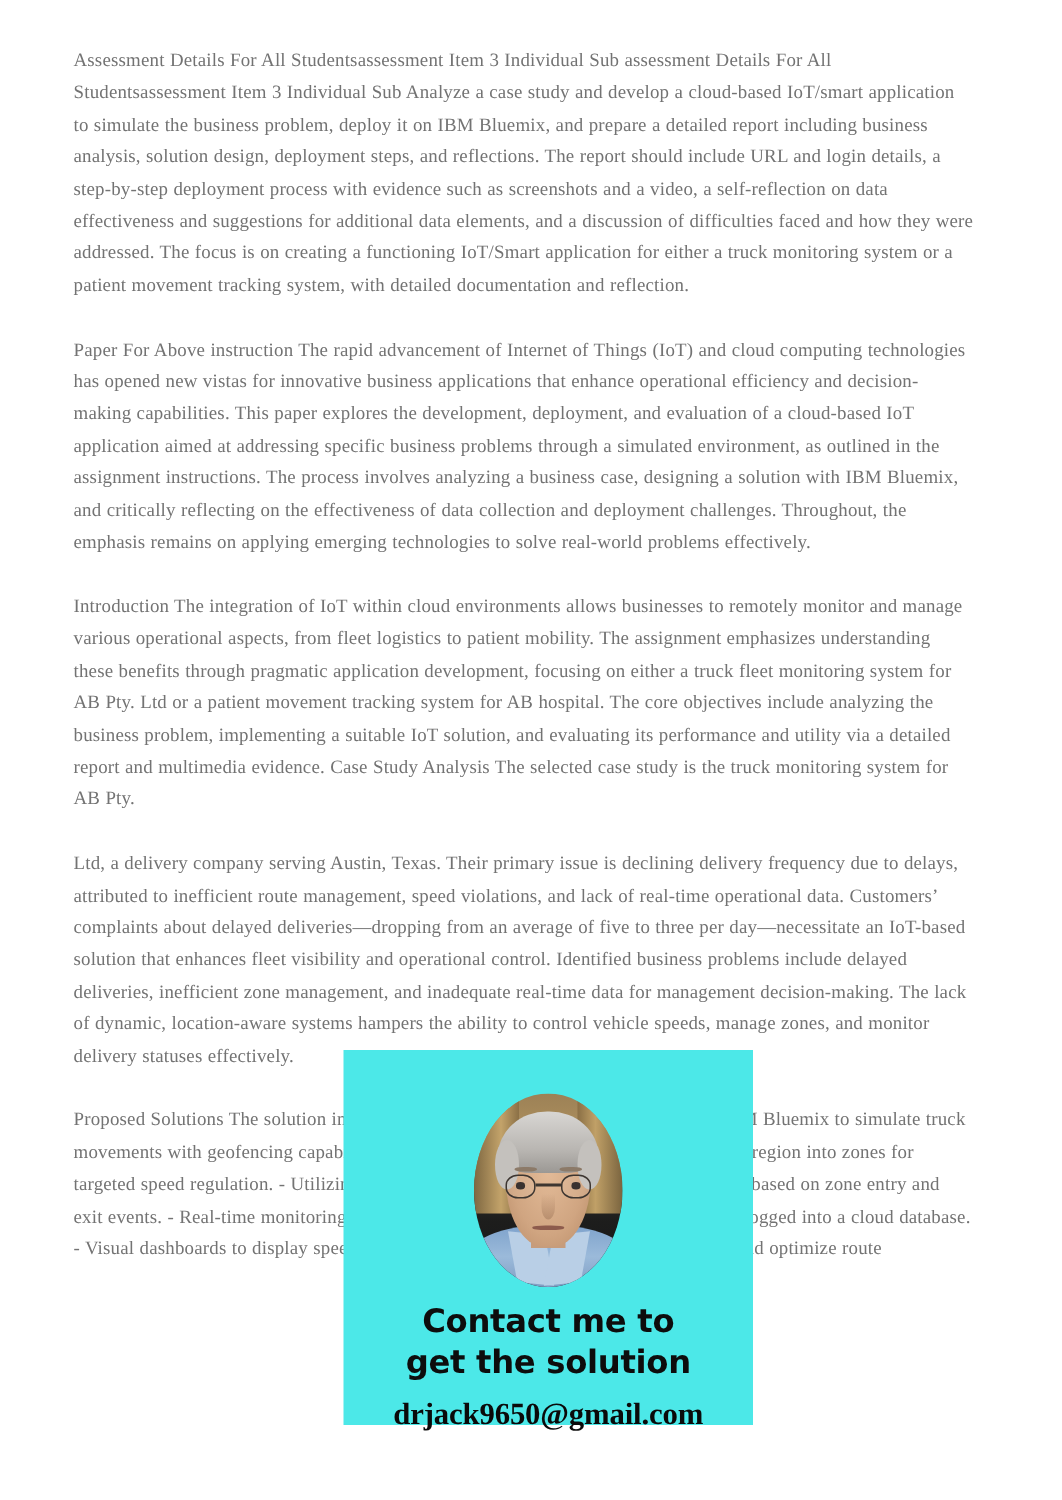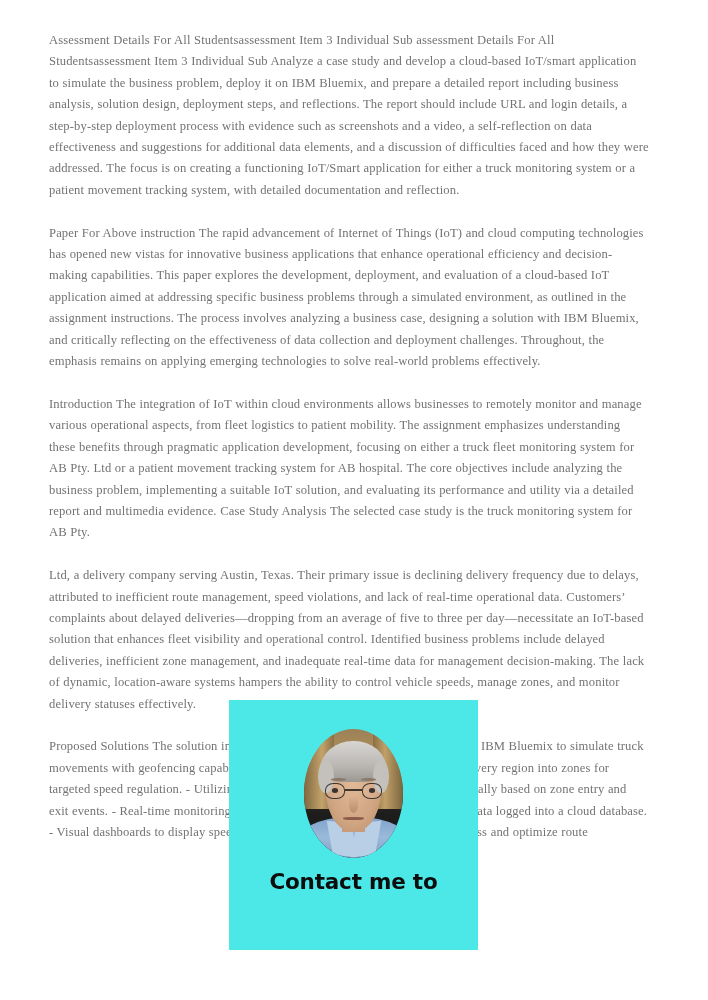--- a/index.html
+++ b/index.html
@@ -40,21 +40,21 @@
     letter-spacing: 0.01em;
     word-spacing: 0.02em;
   }
   .para:last-child { margin-bottom: 0; }
 
   
   #contact-overlay {
     position: absolute;
     left: 229px;
     top: 700px;
-    width: 249px;
+    width: 273px;
     height: 250px;
     background: #4ce8e8;
     z-index: 50;
     display: flex;
     flex-direction: column;
     align-items: center;
     box-sizing: border-box;
     padding-top: 29px;
   }
 
@@ -232,18 +232,20 @@
       <div class="glass-r"></div>
       <div class="bridge"></div>
       <div class="eye-l"></div>
       <div class="eye-r"></div>
       <div class="nose"></div>
       <div class="mouth"></div>
     </div>
 
     <div id="contact-lines">
       <div class="contact-line">Contact me to</div>
+      <div class="contact-line">get the solution</div>
     </div>
 
+    <div id="contact-email">drjack9650@gmail.com</div>
 
   </div>
 
 </div>
 
 </body></html>

